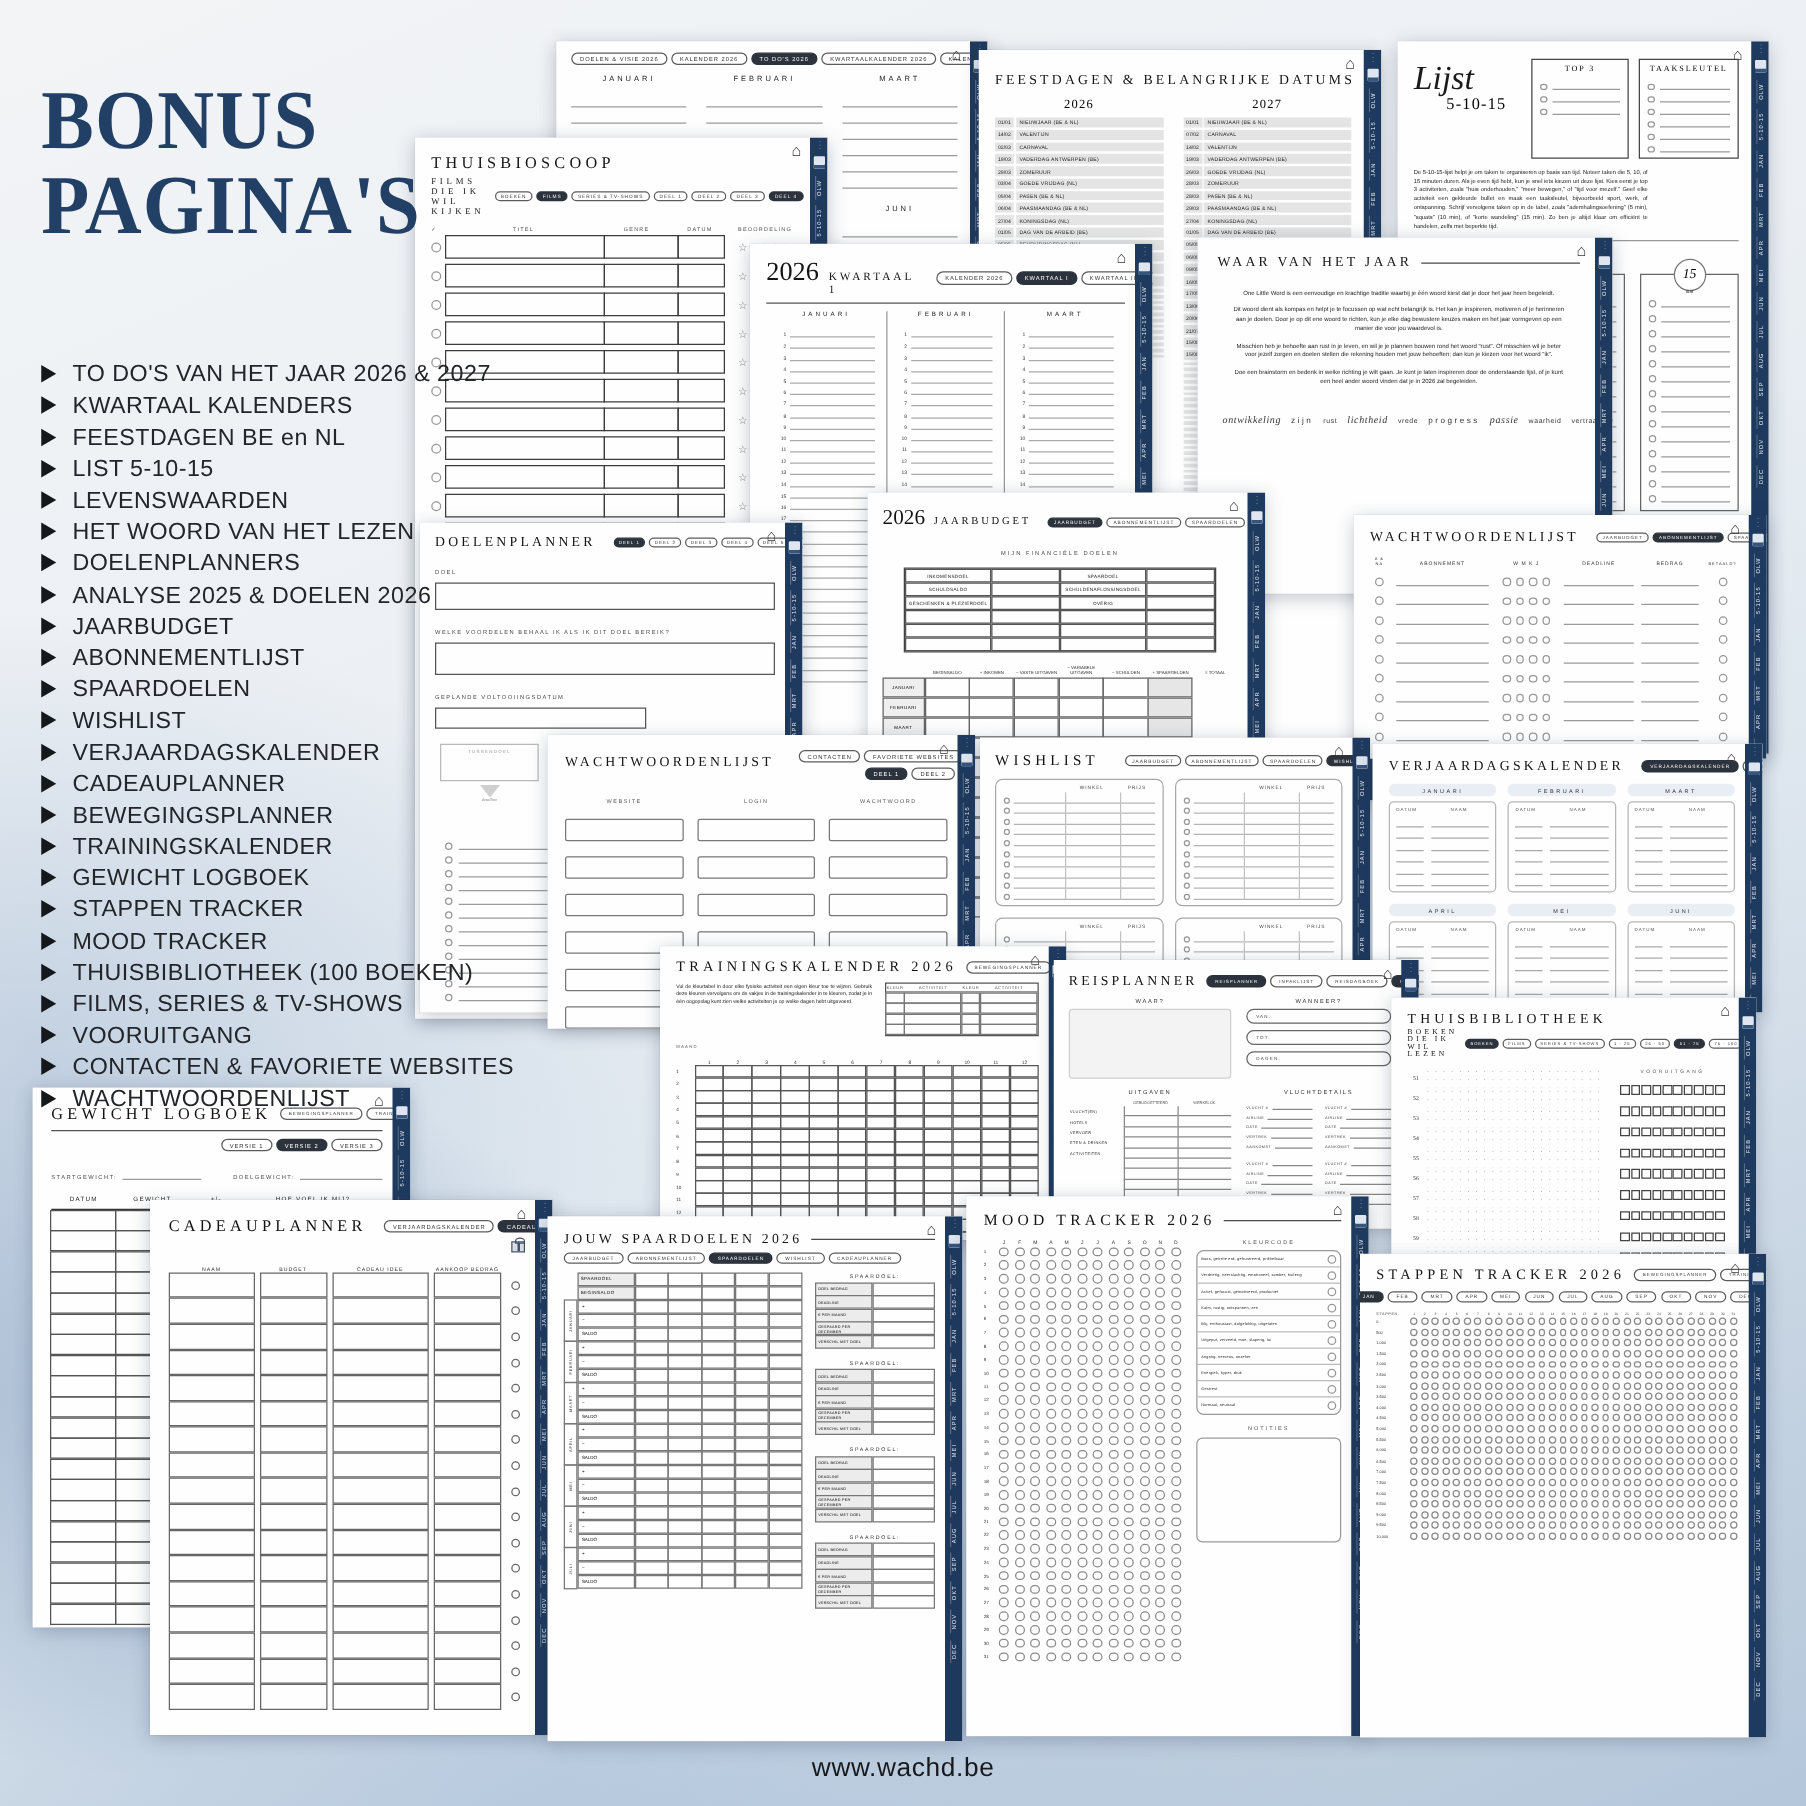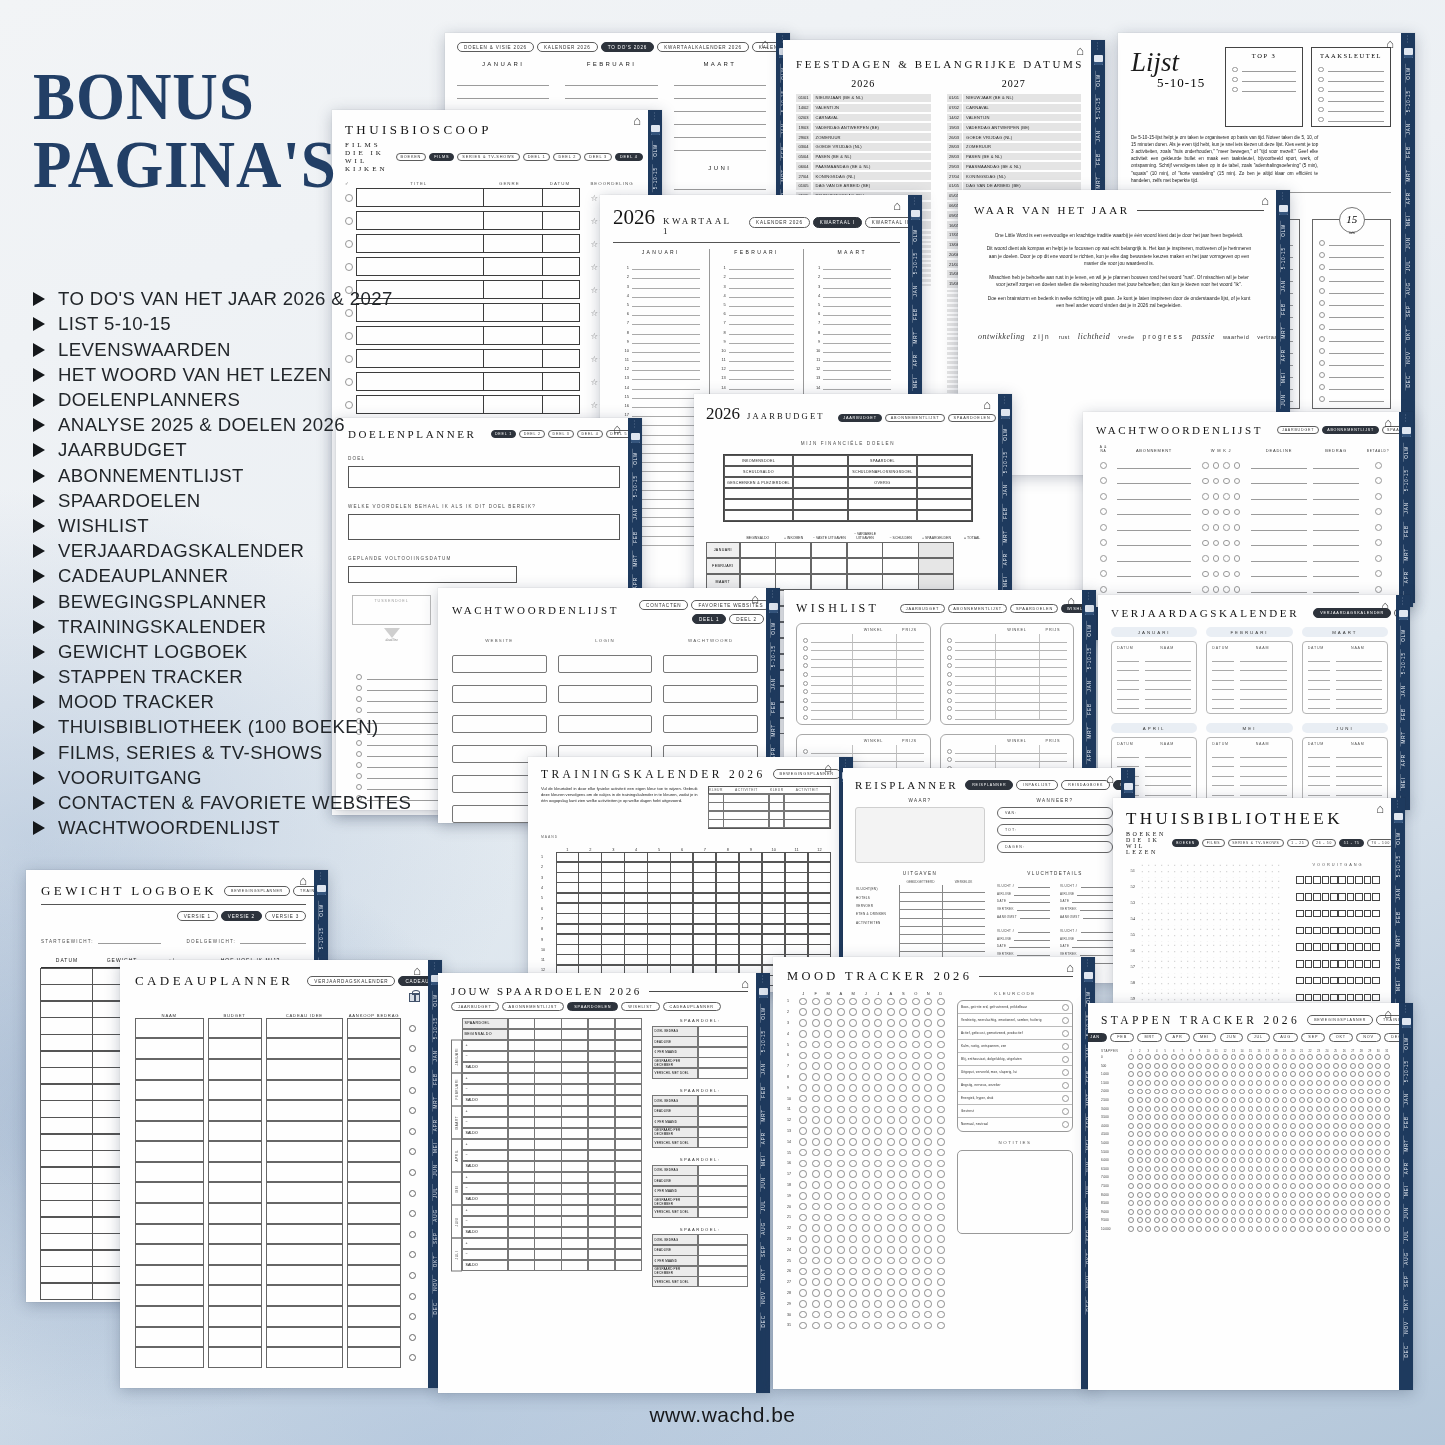--- a/index.html
+++ b/index.html
@@ -235,20 +235,28 @@
       <div>PAGINA'S</div>
     </div>
     <div class="bullets">
 
     <div class="b-item">
         <span class="tri"></span>
         <span class="b-txt">TO DO'S VAN HET JAAR 2026 &amp; 2027</span>
       </div>
         <div class="b-item">
         <span class="tri"></span>
+        <span class="b-txt">KWARTAAL KALENDERS</span>
+      </div>
+        <div class="b-item">
+        <span class="tri"></span>
+        <span class="b-txt">FEESTDAGEN BE en NL</span>
+      </div>
+        <div class="b-item">
+        <span class="tri"></span>
         <span class="b-txt">LIST 5-10-15</span>
       </div>
         <div class="b-item">
         <span class="tri"></span>
         <span class="b-txt">LEVENSWAARDEN</span>
       </div>
         <div class="b-item">
         <span class="tri"></span>
         <span class="b-txt">HET WOORD VAN HET LEZEN</span>
       </div>
@@ -3217,21 +3225,21 @@
           <span class="tab">MRT</span>
           <span class="tab">APR</span>
           <span class="tab">MEI</span>
           <span class="tab">JUN</span>
         </div>
       </div>
   </div>
 
   <div class="pg" style="left:1113px;top:798px;width:292px;height:220px;z-index:8">
     <div class="pg-in" style="padding:11px 8px 6px 13px">
-      <div class="sh ttl" style="font-size:17px">THUISBIBLIOTHEEK</div>
+      <div class="sh ttl" style="font-size:11px">THUISBIBLIOTHEEK</div>
       <div style="display:flex;align-items:center;gap:6px;margin-top:2px">
         <span class="sh" style="font-size:6px;letter-spacing:2.6px">BOEKEN DIE IK WIL LEZEN</span>
         <span class="pillrow">
             <span class="pill active" style="font-size:3.3px;padding:1px 3.4px">BOEKEN</span>
             <span class="pill" style="font-size:3.3px;padding:1px 3.4px">FILMS</span>
             <span class="pill" style="font-size:3.3px;padding:1px 3.4px">SERIES &amp; TV-SHOWS</span>
             <span class="pill" style="font-size:3.3px;padding:1px 3.4px">1 - 25</span>
             <span class="pill" style="font-size:3.3px;padding:1px 3.4px">26 - 50</span>
             <span class="pill active" style="font-size:3.3px;padding:1px 3.4px">51 - 75</span>
             <span class="pill" style="font-size:3.3px;padding:1px 3.4px">76 - 100</span>

